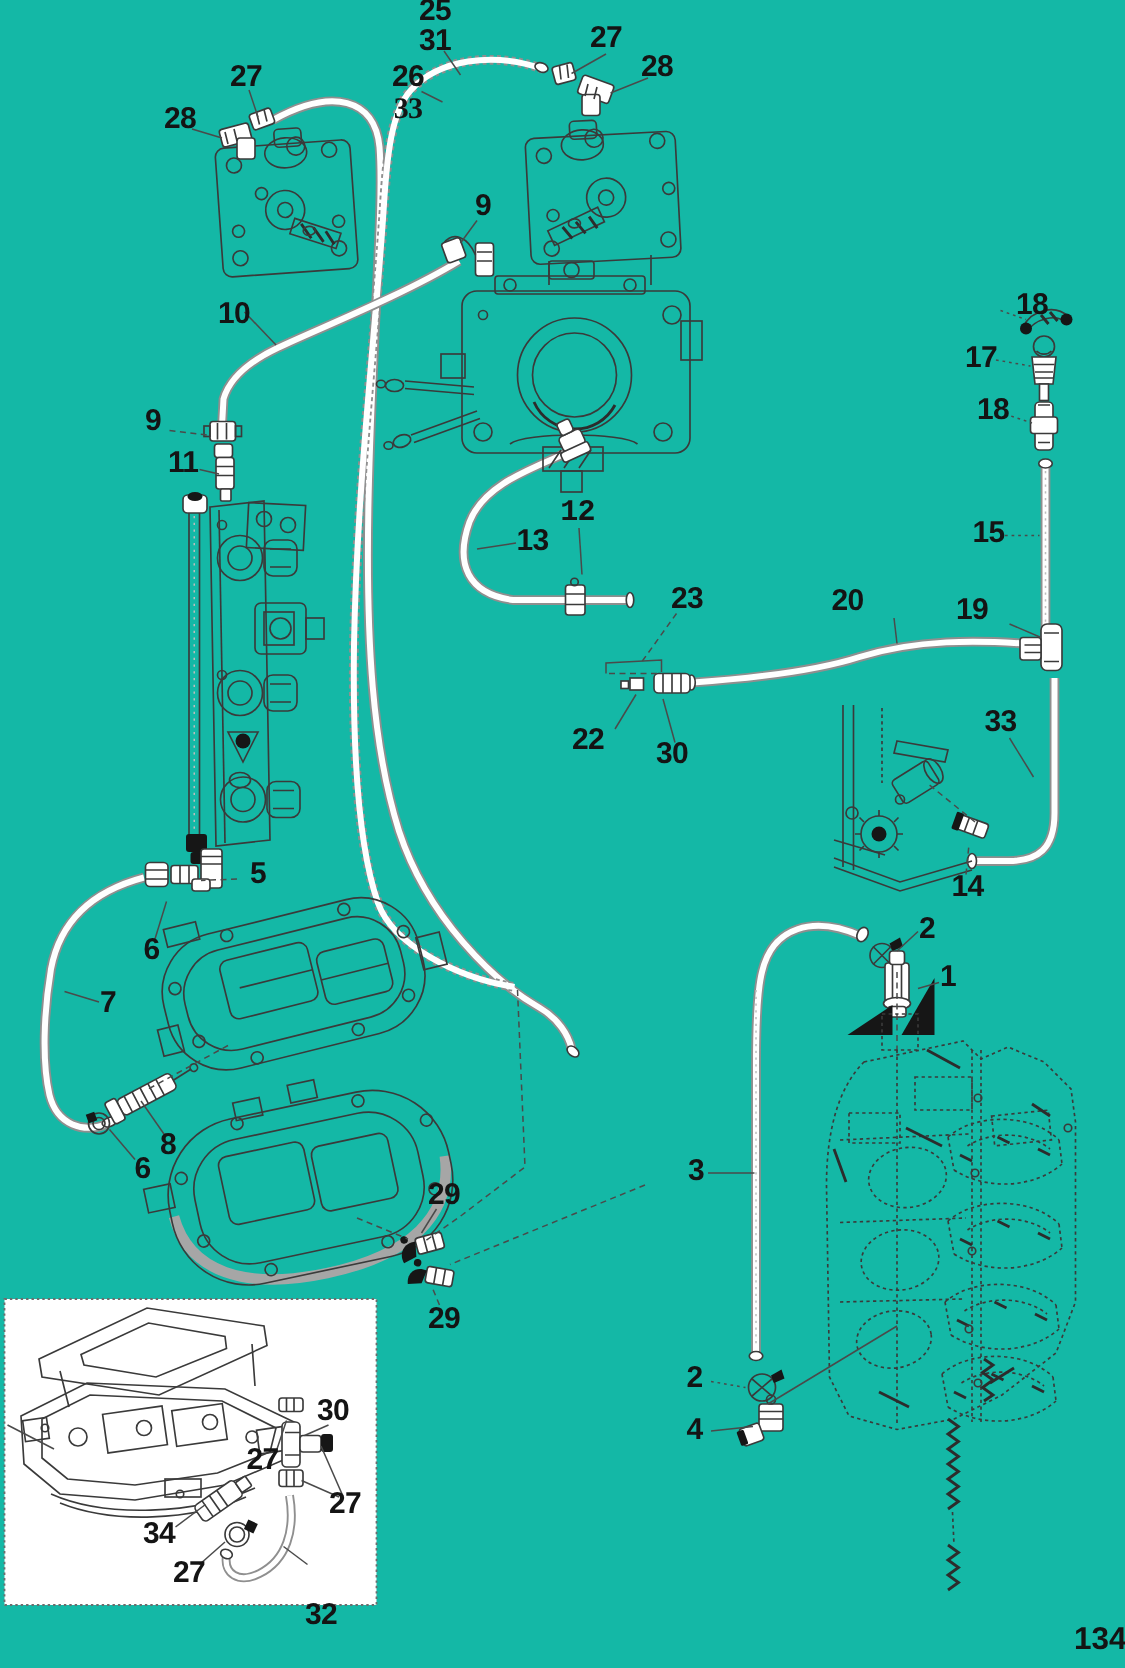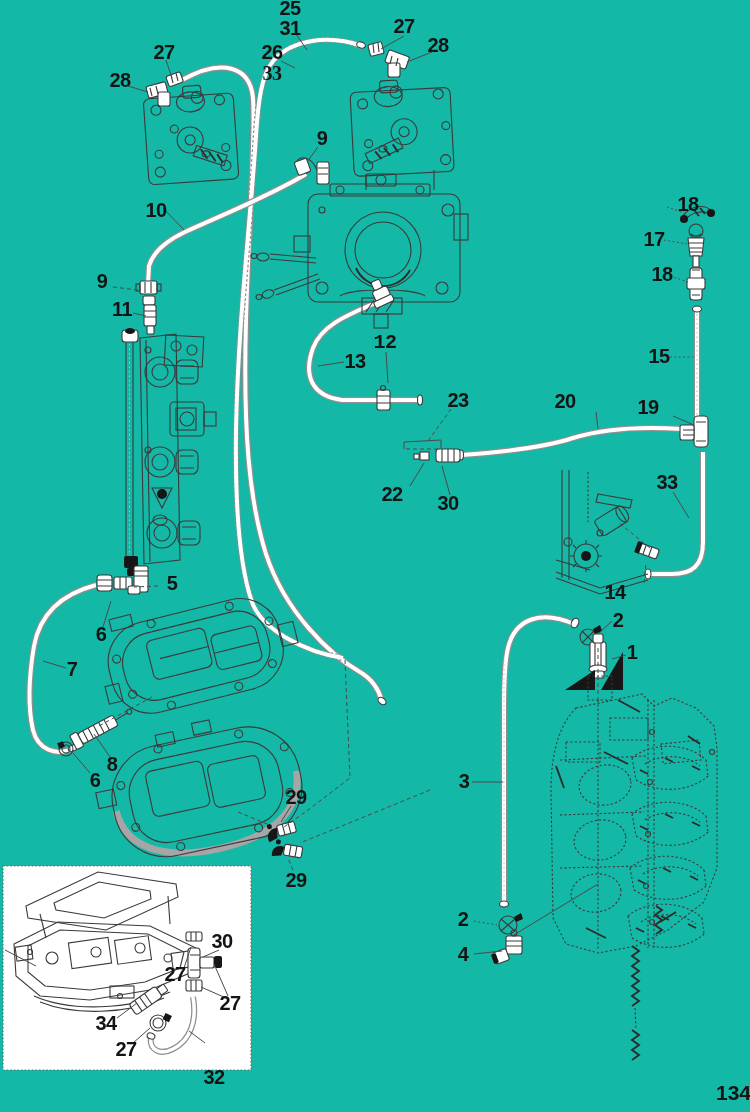--- a/index.html
+++ b/index.html
@@ -575,21 +575,21 @@
       <div class="part-label" style="left: 458px; top: 400px;">23</div>
       <div class="part-label" style="left: 565px; top: 401px;">20</div>
       <div class="part-label" style="left: 648px; top: 407px;">19</div>
       <div class="part-label" style="left: 392px; top: 494px;">22</div>
       <div class="part-label" style="left: 448px; top: 503px;">30</div>
       <div class="part-label" style="left: 688px; top: 204px;">18</div>
       <div class="part-label" style="left: 654px; top: 239px;">17</div>
       <div class="part-label" style="left: 662px; top: 274px;">18</div>
       <div class="part-label" style="left: 659px; top: 356px;">15</div>
       <div class="part-label" style="left: 667px; top: 482px;">33</div>
-      <div class="part-label" style="left: 615px; top: 592px;">14</div>
+      <div class="part-label" style="left: 645px; top: 592px;">14</div>
       <div class="part-label" style="left: 172px; top: 583px;">5</div>
       <div class="part-label" style="left: 101px; top: 634px;">6</div>
       <div class="part-label" style="left: 72px; top: 669px;">7</div>
       <div class="part-label" style="left: 112px; top: 764px;">8</div>
       <div class="part-label" style="left: 95px; top: 780px;">6</div>
       <div class="part-label" style="left: 296px; top: 797px;">29</div>
       <div class="part-label" style="left: 296px; top: 880px;">29</div>
       <div class="part-label" style="left: 618px; top: 620px;">2</div>
       <div class="part-label" style="left: 632px; top: 652px;">1</div>
       <div class="part-label" style="left: 464px; top: 781px;">3</div>

